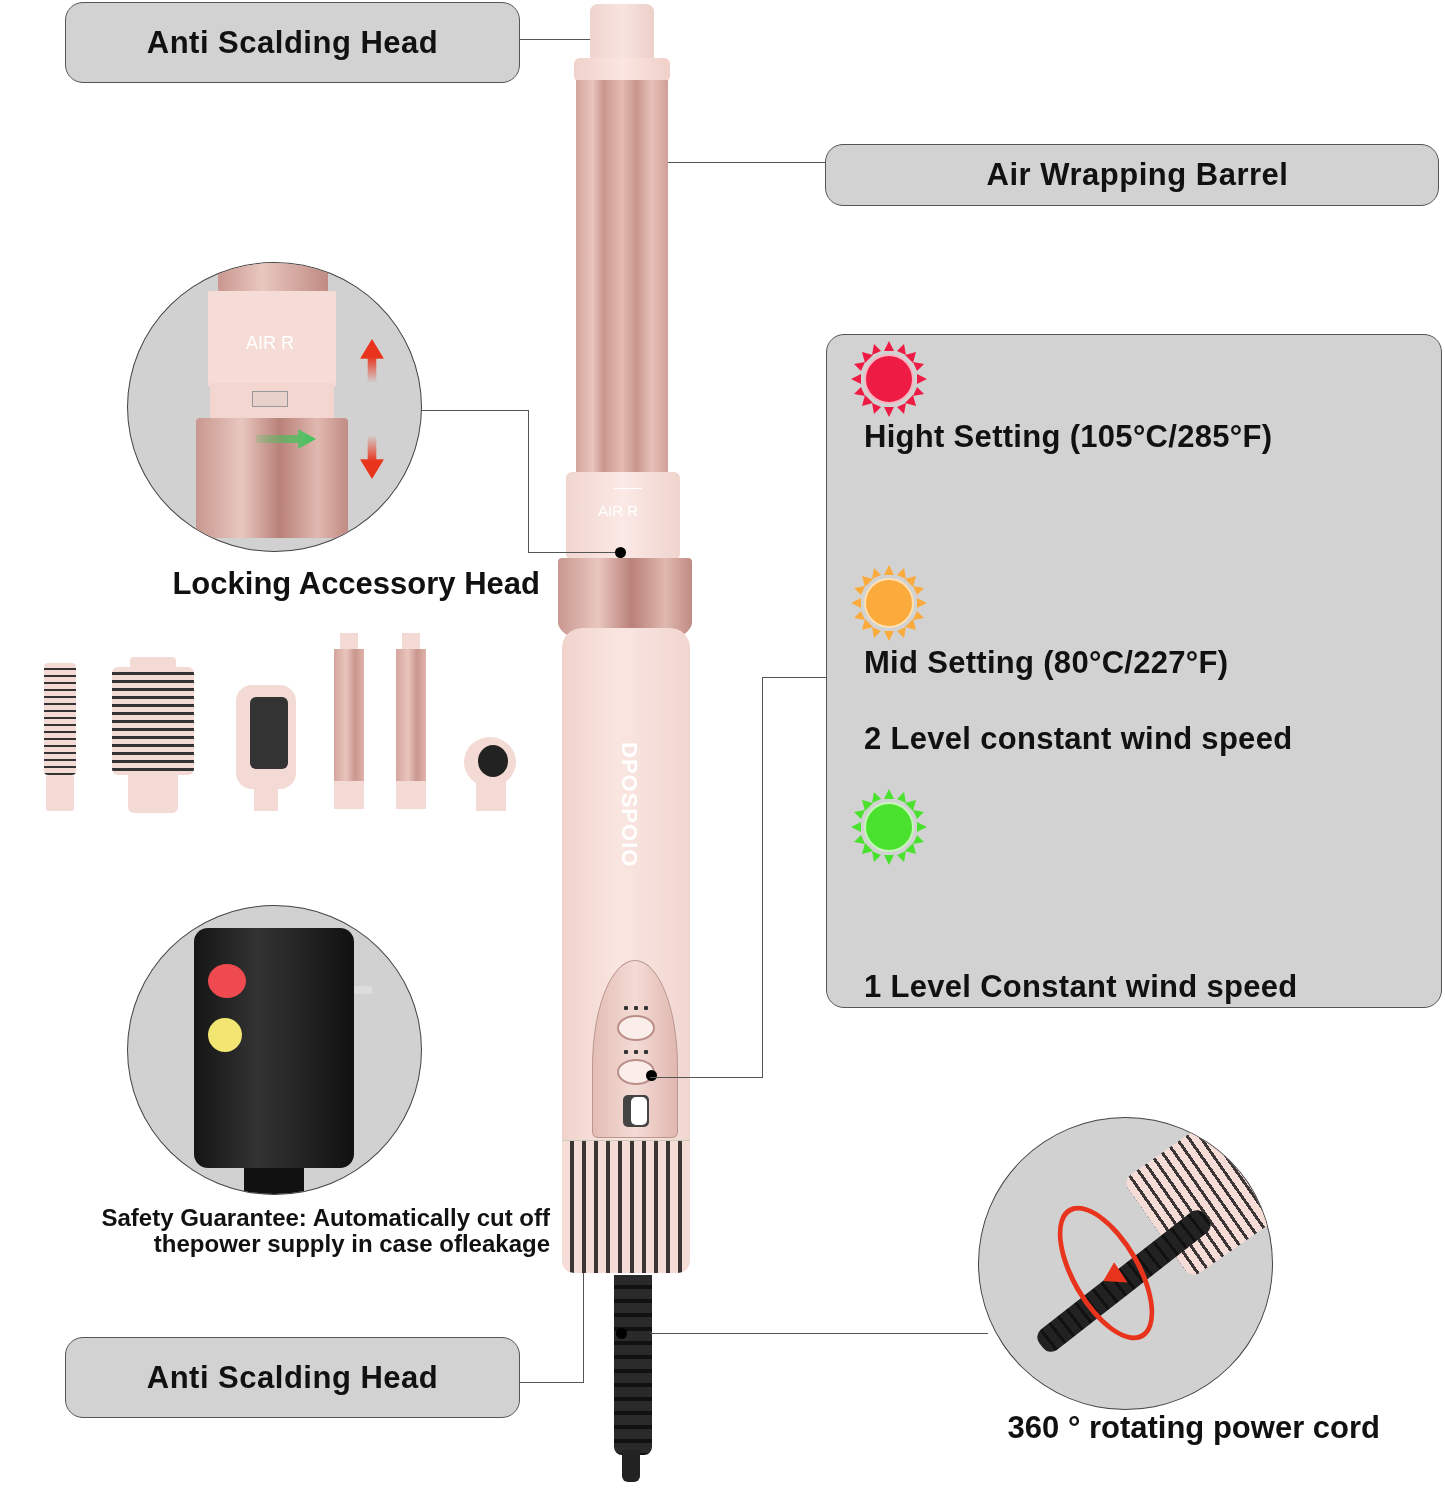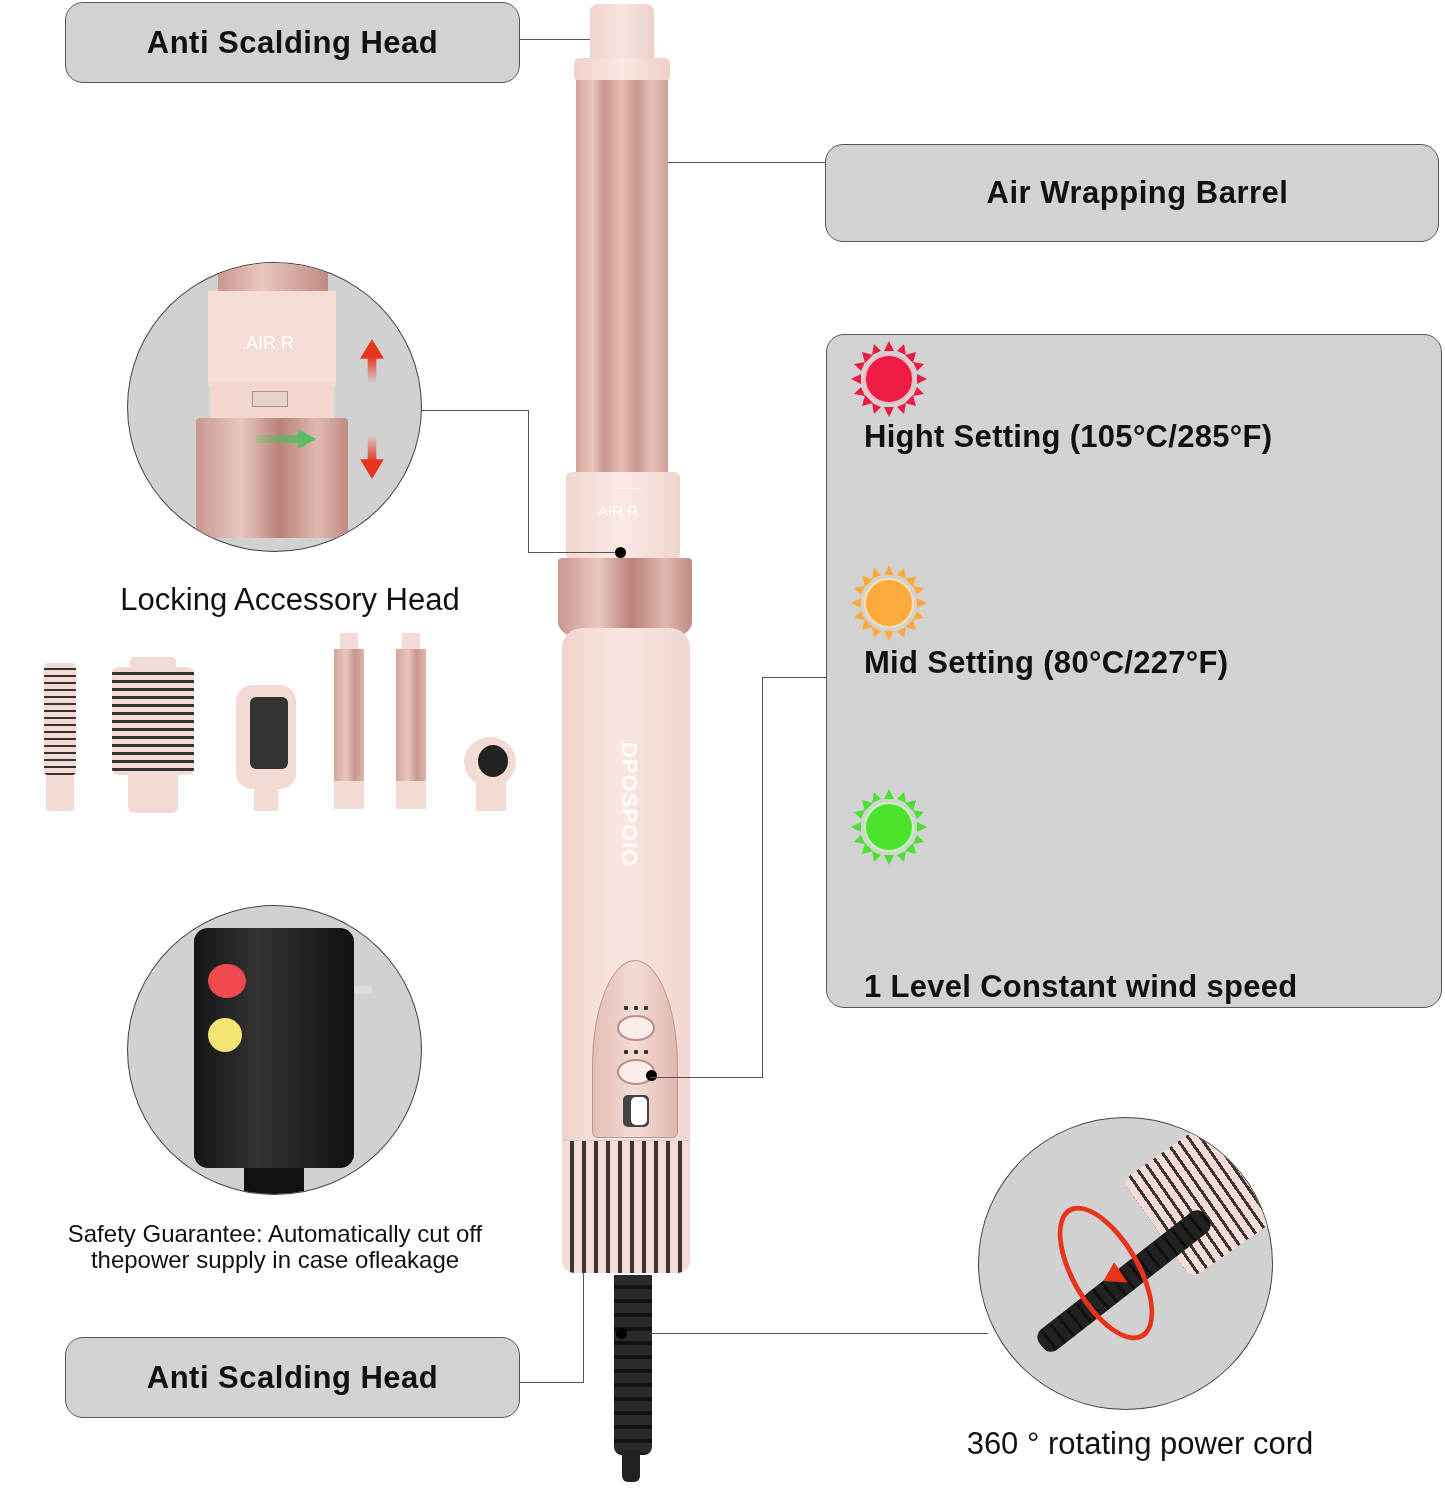--- a/index.html
+++ b/index.html
@@ -4,21 +4,21 @@
 <style>
   html, body { margin: 0; padding: 0; background: #ffffff; }
   body { width: 1445px; height: 1488px; position: relative; overflow: hidden;
          font-family: "Liberation Sans", sans-serif; color: #111; }
   .abs { position: absolute; }
   .label-box {
     position: absolute; background: #d3d2d2; border: 1.5px solid #555;
     border-radius: 18px; display: flex; align-items: center; justify-content: center;
     font-weight: bold; font-size: 31px; letter-spacing: 0.5px; box-sizing: border-box;
   }
-  .caption { position: absolute; font-weight: normal; text-align: center; margin-top: 16px; }
+  .caption { position: absolute; font-weight: bold; text-align: right; }
   .line { position: absolute; background: #555; }
   .dot { position: absolute; width: 11px; height: 11px; border-radius: 50%; background: #000; }
   .circle {
     position: absolute; border-radius: 50%; background: #d2d1d1; border: 1.5px solid #444;
     overflow: hidden; box-sizing: border-box;
   }
   
   .panel {
     position: absolute; left: 826px; top: 334px; width: 616px; height: 674px;
     background: #d3d2d2; border: 1.5px solid #555; border-radius: 18px; box-sizing: border-box;
@@ -30,21 +30,21 @@
 </style>
 </head>
 <body>
 
 <div class="label-box" style="left:65px;top:2px;width:455px;height:81px;">
   <span>Anti Scalding Head</span>
 </div>
 <div class="line" style="left:520px;top:39px;width:100px;height:1px;"></div>
 <div class="dot" style="left:615px;top:34px;"></div>
 
-<div class="label-box" style="left:825px;top:144px;width:614px;height:98px;padding-left:11px;">
+<div class="label-box" style="left:825px;top:144px;width:614px;height:62px;padding-left:11px;">
   <span>Air Wrapping Barrel</span>
 </div>
 <div class="line" style="left:625px;top:162px;width:200px;height:1px;"></div>
 <div class="dot" style="left:615px;top:157px;"></div>
 
 <div class="label-box" style="left:65px;top:1337px;width:455px;height:81px;">
   <span>Anti Scalding Head</span>
 </div>
 <div class="line" style="left:520px;top:1382px;width:63px;height:1px;"></div>
 <div class="line" style="left:583px;top:1194px;width:1px;height:189px;"></div>
@@ -205,20 +205,21 @@
       <polygon points="23,73 30,66 21,62"></polygon>
         <polygon points="53,73 55,62 46,66"></polygon>
       <polygon points="3,23 10,30 14,21"></polygon>
         <polygon points="73,23 62,21 66,30"></polygon>
       <polygon points="3,53 14,55 10,46"></polygon>
         <polygon points="73,53 66,46 62,55"></polygon>
     </g>
     <circle cx="38" cy="38" r="24" fill="none" stroke="#fde0b5" stroke-width="2"></circle>
   </svg>
   <div class="row" style="top:310px;">Mid Setting (80°C/227°F)</div>
+  <div class="row" style="top:386px;">2 Level constant wind speed</div>
 
   <svg class="sun" style="top:454px;" viewBox="0 0 76 76">
     <g fill="#4be12f">
       <circle cx="38" cy="38" r="24"></circle>
       <polygon points="38,0 33,10 43,10"></polygon>
         <polygon points="38,76 33,66 43,66"></polygon>
       <polygon points="0,38 10,33 10,43"></polygon>
         <polygon points="76,38 66,33 66,43"></polygon>
       <polygon points="11,11 14,22 22,14"></polygon>
         <polygon points="65,65 62,54 54,62"></polygon>

